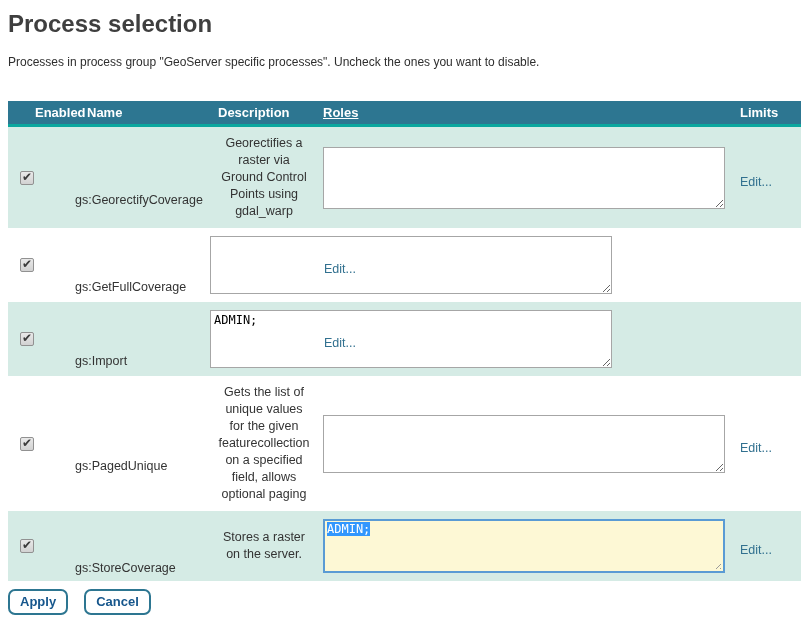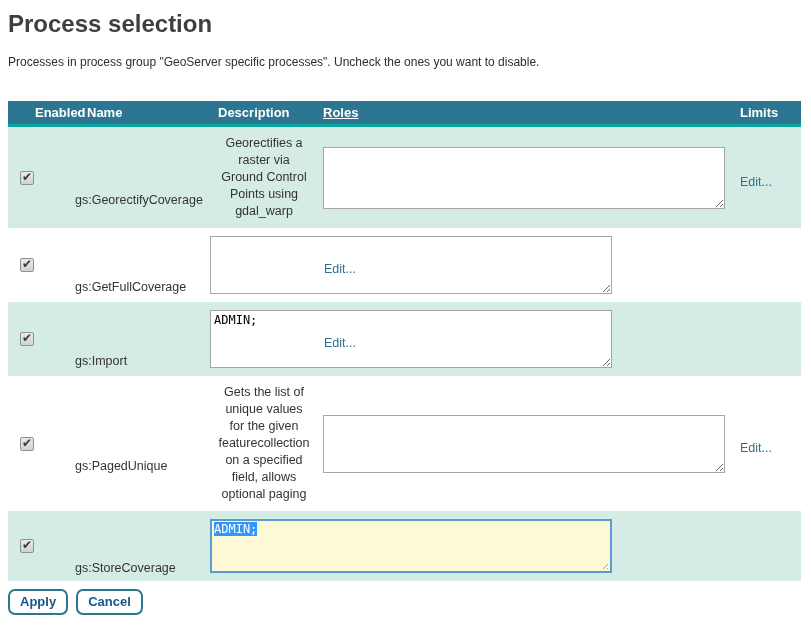--- a/index.html
+++ b/index.html
@@ -65,21 +65,21 @@
   input.cb{
     -webkit-appearance:none;appearance:none;width:14px;height:14px;
     border:1px solid #919191;border-radius:2px;
     background:linear-gradient(#e9e9e9,#d2d2d2);
     position:relative;margin:0;vertical-align:middle;cursor:pointer;
   }
   input.cb:checked::after{
     content:"\2714";position:absolute;top:-2px;left:1px;
     font-size:12px;color:#3a3a3a;
   }
-  .btn-bar{display:flex;gap:8px;margin-top:8px;}
+  .btn-bar{display:flex;gap:16px;margin-top:8px;}
   .btn{
     font-family:"Liberation Sans",sans-serif;font-size:13px;font-weight:bold;
     color:var(--btn-text);background:#fff;border:2px solid var(--btn-border);
     border-radius:7px;padding:3px 10px;cursor:pointer;line-height:16px;
   }
 </style>
 </head>
 <body>
 
 <h1 class="page-title">Process selection</h1>
@@ -152,20 +152,22 @@
     </div>
     <div class="cell-limits">
       <a class="edit-link" href="#">Edit...</a>
     </div>
   </div>
       <div class="row alt" data-idx="4">
     <div class="cell-enabled">
       <input type="checkbox" class="cb" checked="" style="">
     </div>
     <div class="cell-name">gs:StoreCoverage</div>
+    <div class="cell-desc">Stores a raster
+on the server.</div>
     <div class="cell-roles">
       <div class="ta-focused"><span class="sel">ADMIN;</span><span class="grip"></span></div>
     </div>
     <div class="cell-limits">
       <a class="edit-link" href="#">Edit...</a>
     </div>
   </div>
     </div>
 </div>
 

